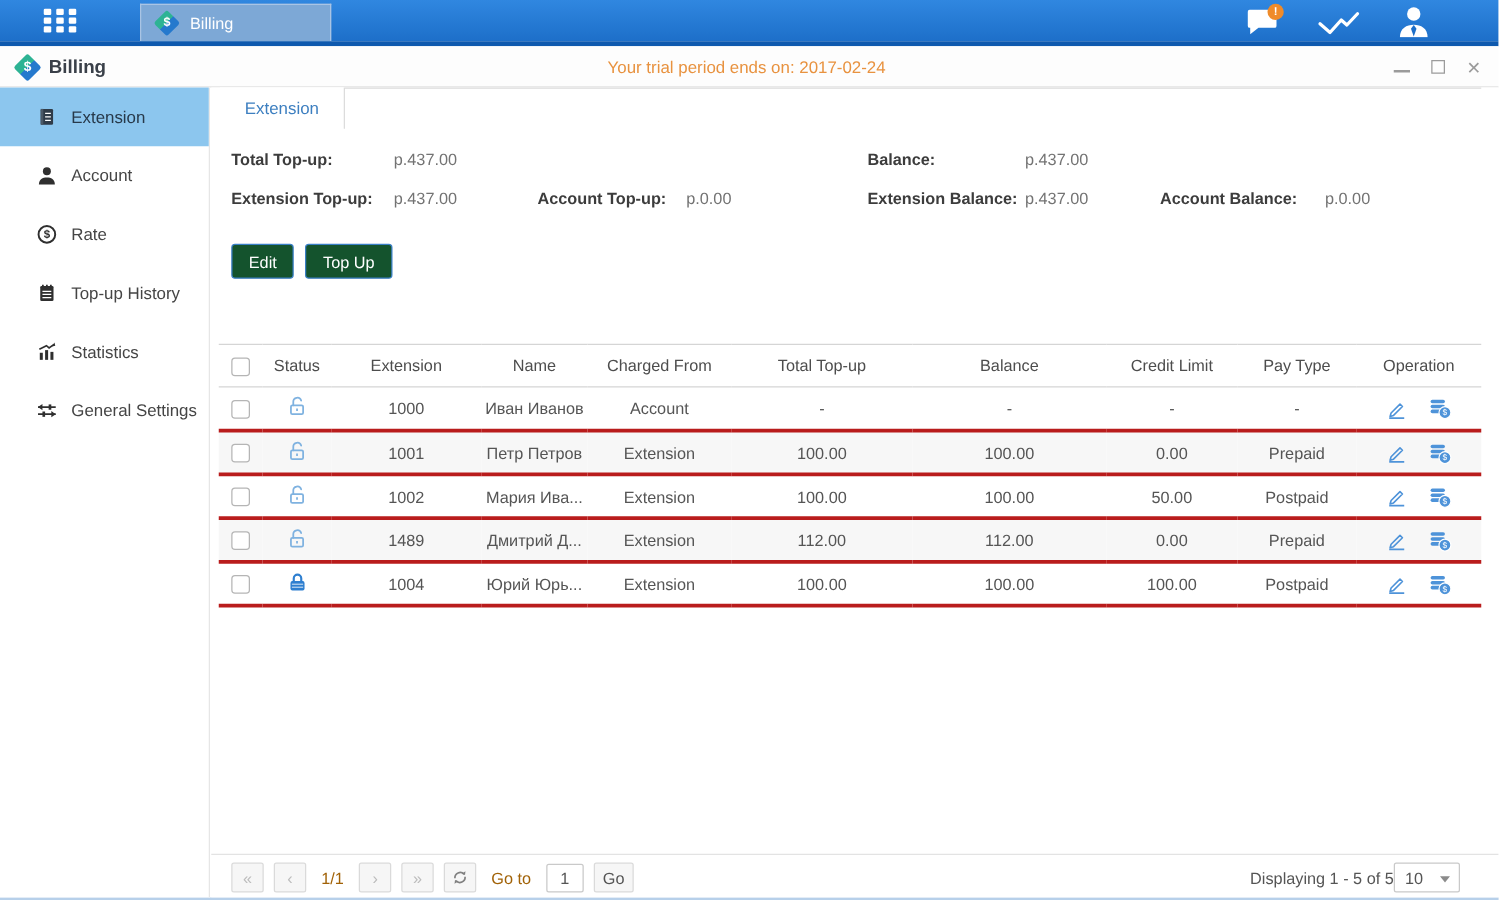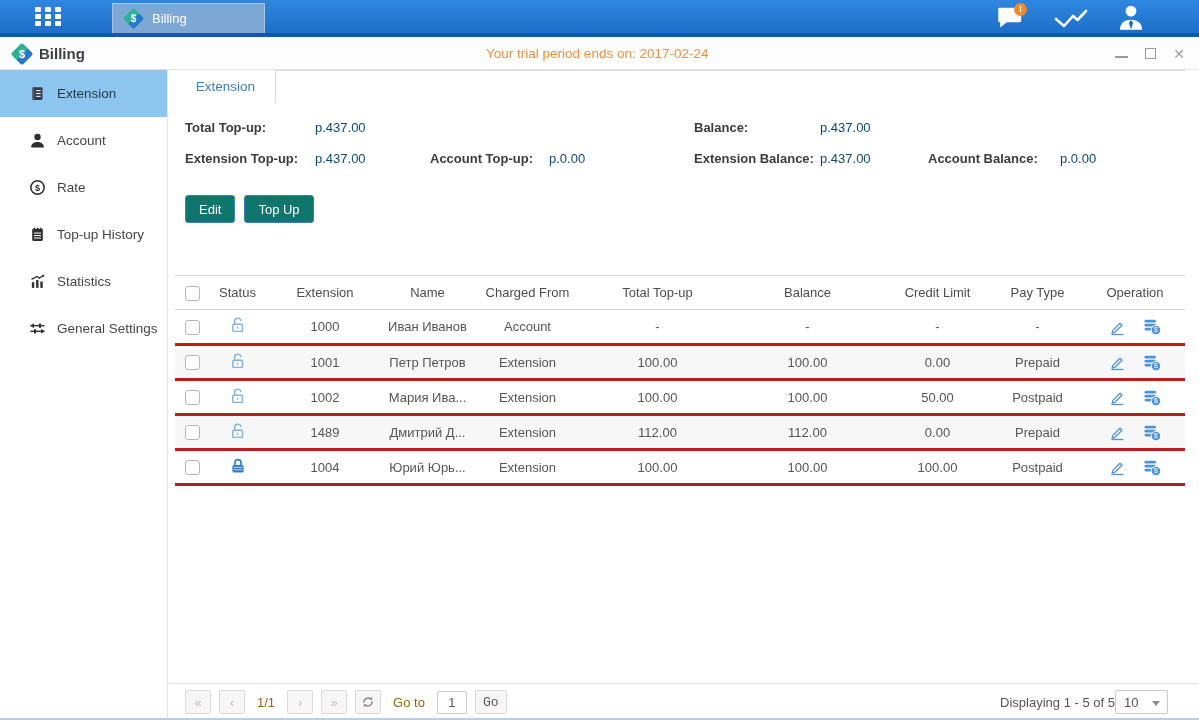--- a/index.html
+++ b/index.html
@@ -54,27 +54,27 @@
   .main { position:absolute; top:70px; left:169px; right:0; bottom:0; background:#fff; }
 
   .tabbar { position:absolute; top:0; left:0; right:0; height:33px; }
   .tabbar .topline { position:absolute; top:0; left:107px; right:14px; border-top:1px solid #dcdcdc; }
   .tab { position:absolute; left:7px; top:0; width:100px; height:33px; background:#fff;
          border-right:1px solid #dcdcdc; display:flex; align-items:center; justify-content:center;
          color:#3d7fc0; font-size:13.5px; cursor:pointer; }
 
   .stats { position:absolute; top:33px; left:0; right:0; height:90px; font-size:13px; }
   .stat { position:absolute; white-space:nowrap; }
-  .stat b { color:#3c3c3c; } .stat i { font-style:normal; color:#0c4a6e; }
+  .stat b { color:#3c3c3c; } .stat i { font-style:normal; color:#737373; }
   .r1 { top:17px; } .r2 { top:48px; }
   .c1l { left:16px; } .c1v { left:146px; } .c2l { left:261px; } .c2v { left:380px; }
   .c3l { left:525px; } .c3v { left:651px; } .c4l { left:759px; } .c4v { left:891px; }
 
   .btns { position:absolute; top:125px; left:16px; display:flex; gap:9px; }
-  .btn-blue { height:28px; padding:0 13px; background:#0f766e; color:#fff; font-size:13px;
+  .btn-blue { height:28px; padding:0 13px; background:#14532d; color:#fff; font-size:13px;
               border:1px solid #3a7fc6; border-radius:3px; display:flex; align-items:center; cursor:pointer; }
 
   
   .tablewrap { position:absolute; top:173px; left:6px; width:1010px; }
   table { border-collapse:collapse; table-layout:fixed; width:1010px; font-size:13px; color:#555;margin-top:32px; }
   th { font-weight:normal; color:#4d4d4d; height:34px; border-top:1px solid #d5d5d5; border-bottom:1px solid #d5d5d5; text-align:center; }
   td { height:35px; text-align:center; border-bottom:3px solid #b91c1c; }
   tbody tr:nth-child(even) { background:#f7f7f7; }
   .ckb { display:inline-block; width:15px; height:15px; border:1px solid #b5b5b5; border-radius:3px; background:#fff; vertical-align:middle; cursor:pointer; }
   .lock svg.lock-closed { display:none; }
@@ -84,21 +84,21 @@
 
   
   .pager { position:absolute; left:0; right:0; top:613px; height:37px; border-top:1px solid #e3e3e3;
            display:flex; align-items:center; font-size:13px; color:#555; }
   .pgroup { display:flex; align-items:center; gap:8px; margin-left:16px; }
   .pbtn { width:26px; height:24px; background:#f6f6f6; border:1px solid #dadada; border-radius:2px;
           display:flex; align-items:center; justify-content:center; color:#bcbcbc; font-size:13px; cursor:pointer; }
   .ptext { color:#a16207; margin:0 4px; }
   .goto-input { width:30px; height:23px; border:1px solid #c9c9c9; border-radius:2px; text-align:center; font-size:13px;
                 font-family:"Liberation Sans",sans-serif; color:#555; }
-  .gobtn { width:32px; color:#555;font-family:Liberation Mono, monospace; }
+  .gobtn { width:32px; color:#555; }
   .pright { position:absolute; right:31px; display:flex; align-items:center; }
   .pageselect { width:53px; height:24px; border:1px solid #c9c9c9; border-radius:2px; background:#fff;
                 display:flex; align-items:center; padding-left:8px; cursor:pointer; position:relative; }
   .caret { position:absolute; right:7px; top:10px; width:0; height:0;
            border-left:4px solid transparent; border-right:4px solid transparent; border-top:5px solid #8b8b8b; }
 </style>
 </head>
 <body>
 
 <div class="app">

